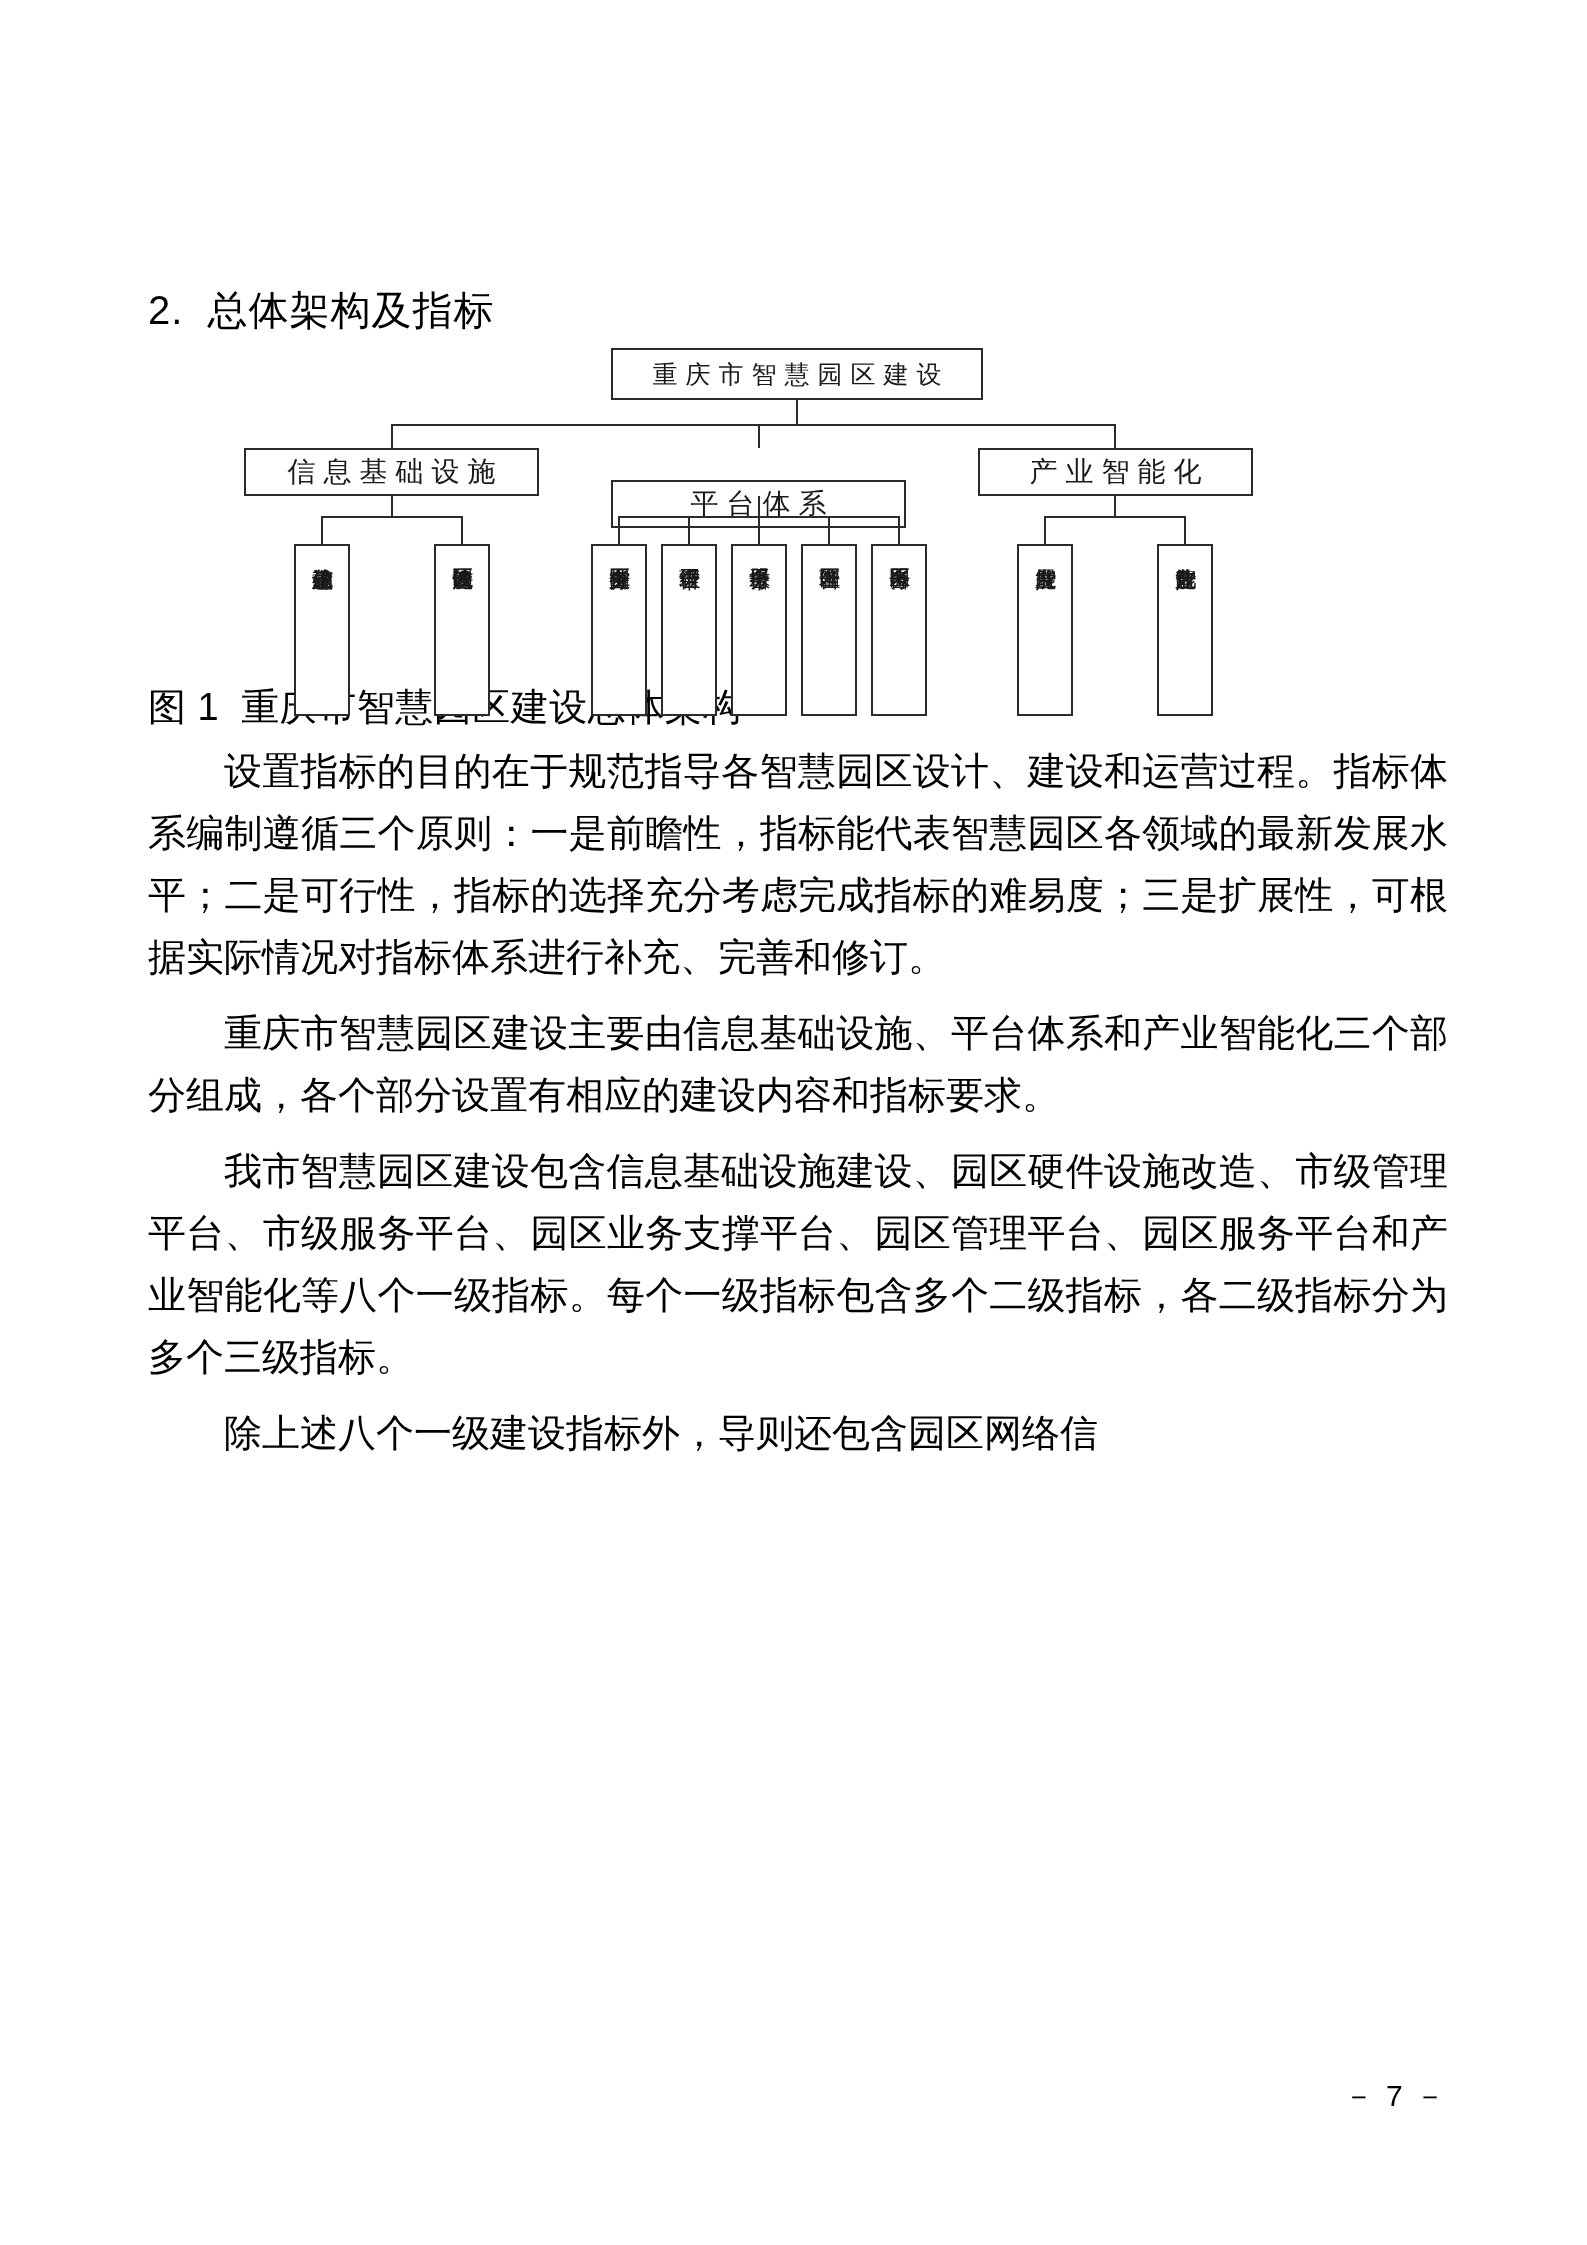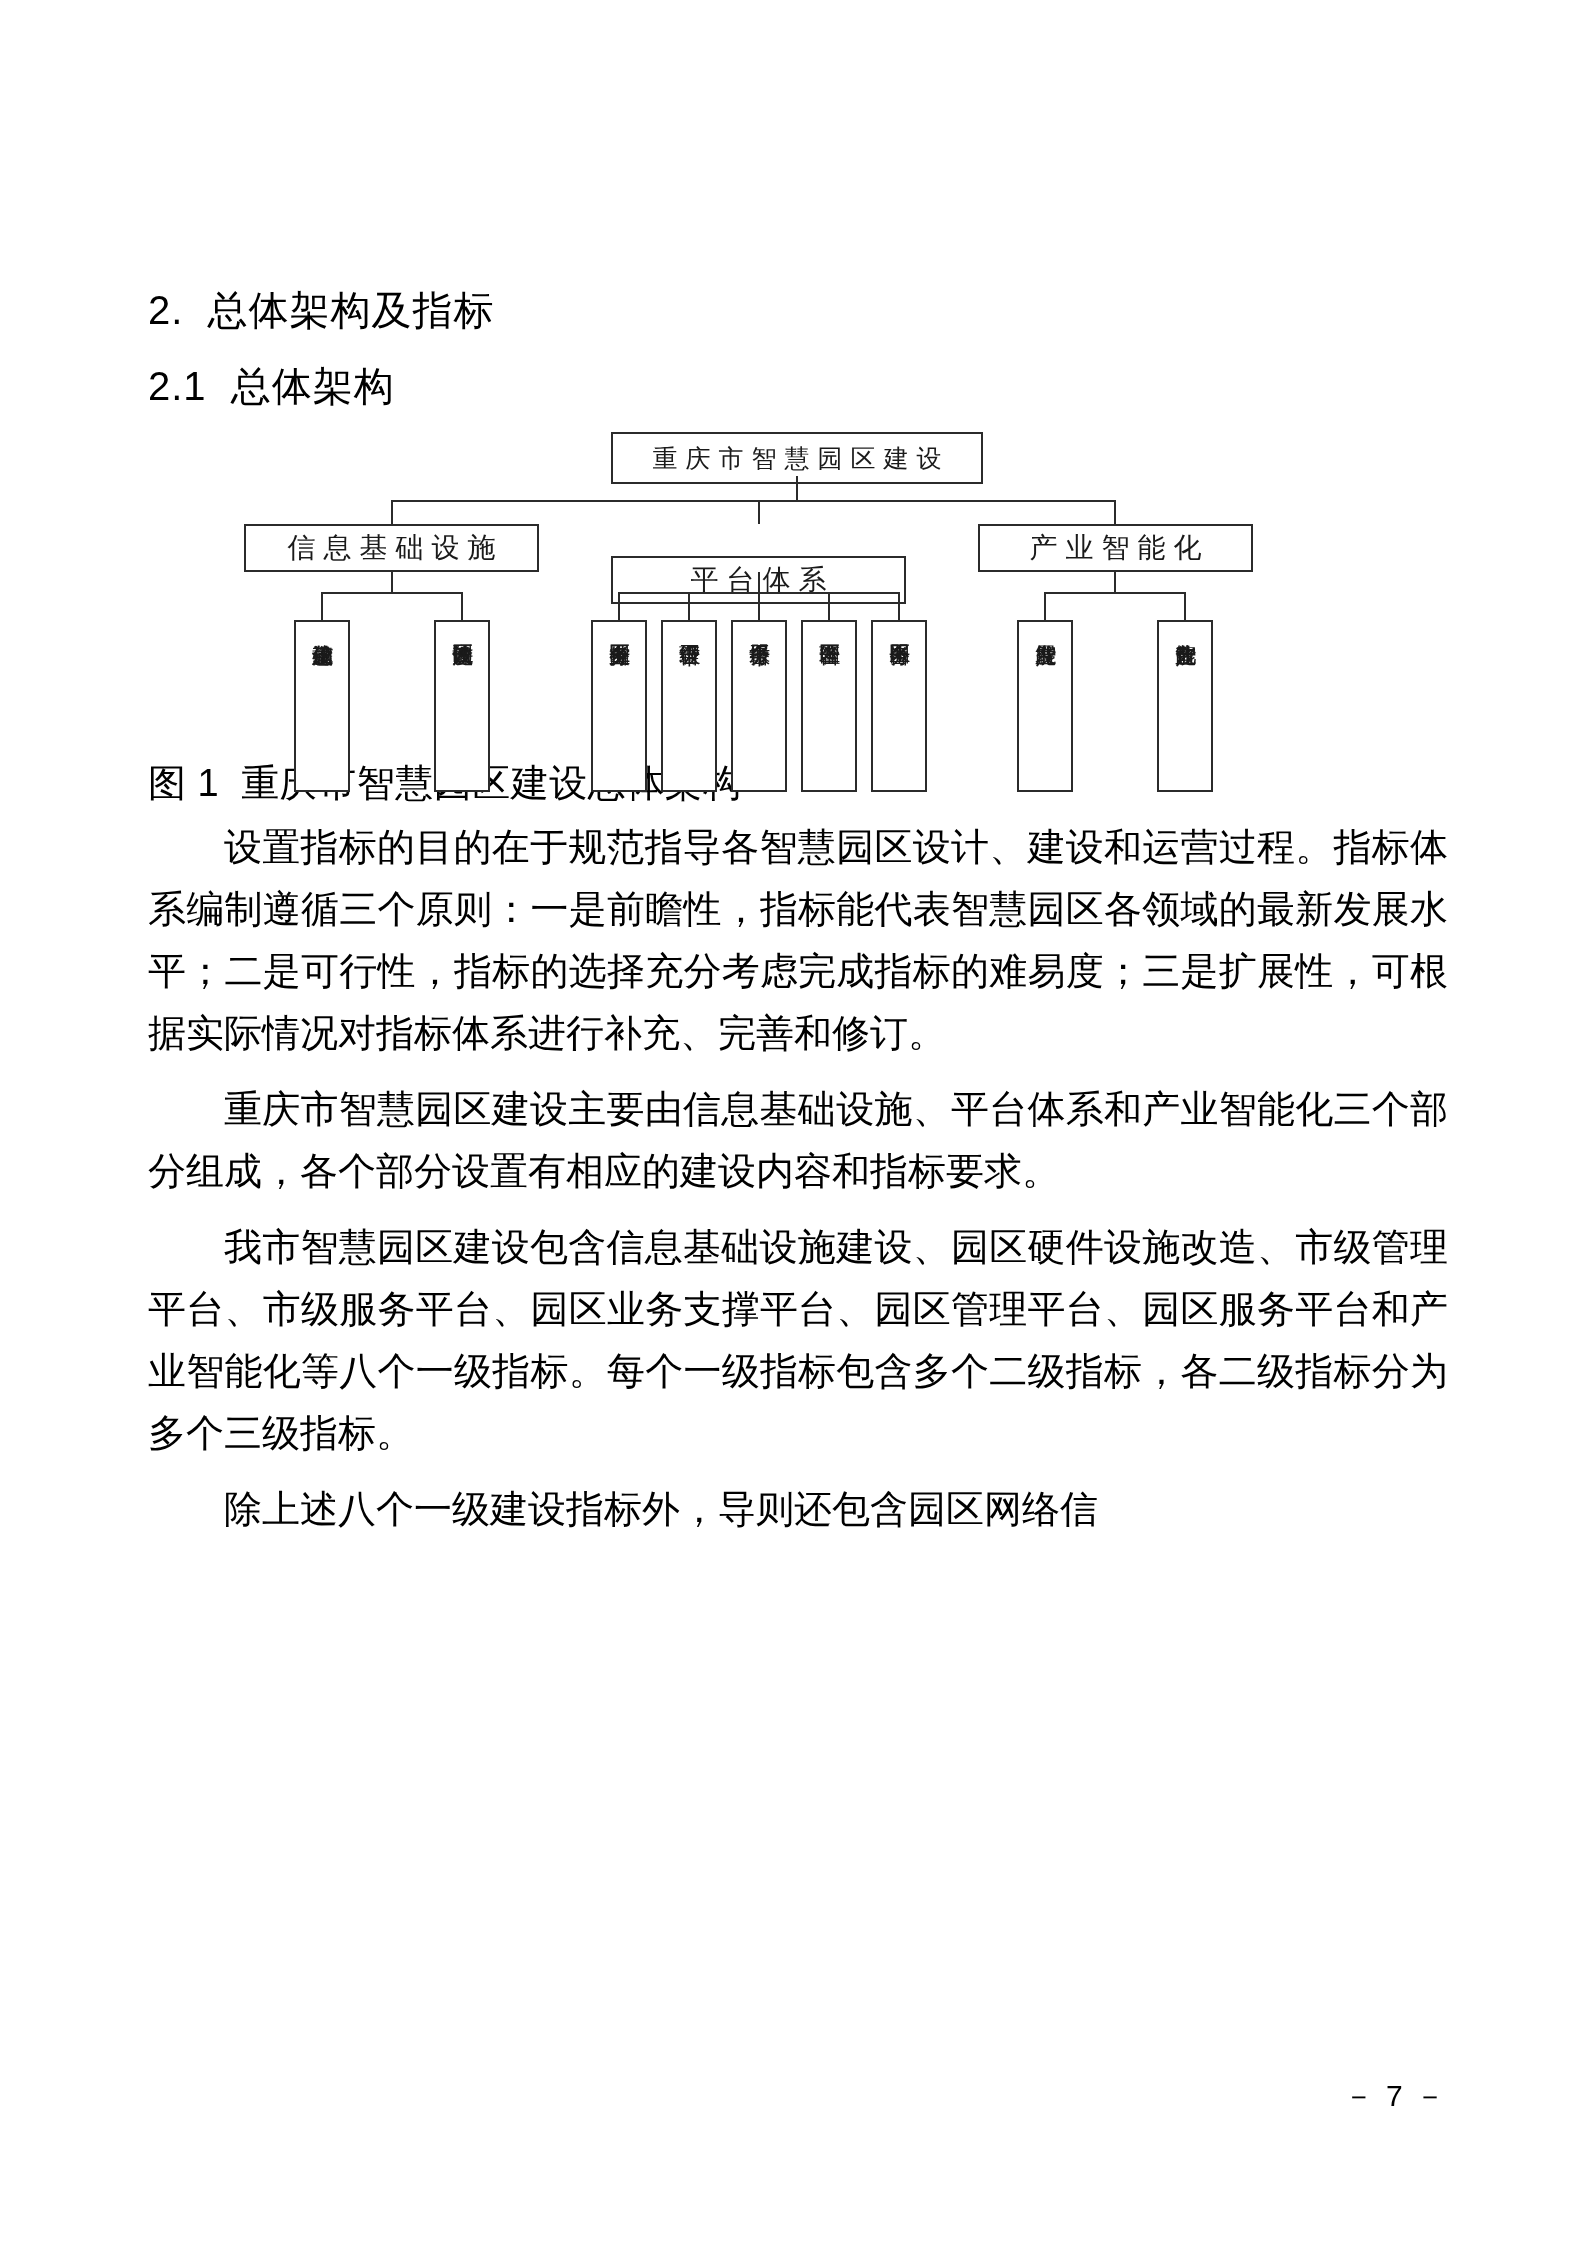--- a/index.html
+++ b/index.html
@@ -54,21 +54,21 @@
   .dg-box {
     position: absolute;
     border: 2px solid #2b2b2b;
     box-sizing: border-box;
     background: #ffffff;
     font-family: "Liberation Serif", "DejaVu Serif", serif;
     color: #1a1a1a;
   }
   .dg-root {
     left: 463px;
-    top: 8px;
+    top: 0px;
     width: 372px;
     height: 52px;
     display: flex;
     align-items: center;
     justify-content: center;
     font-size: 25px;
     letter-spacing: 8px;
     text-indent: 8px;
   }
   .dg-l2 {
@@ -137,21 +137,20 @@
     letter-spacing: 2px;
   }
 </style>
 </head>
 <body>
 
 <div class="page">
   <div class="content">
 
     <div class="heading-1">2.  总体架构及指标</div>
-    <div class="heading-2">2.1  总体架构</div>
 
     <div class="diagram">
 
       <div class="dg-box dg-root">重庆市智慧园区建设</div>
 
       <div class="ln ln-v" style="left:648px; top:52px; height:24px;"></div>
 
       <div class="ln ln-h" style="left:243px; top:76px; width:725px;"></div>
 
       <div class="ln ln-v" style="left:243px; top:76px; height:24px;"></div>

